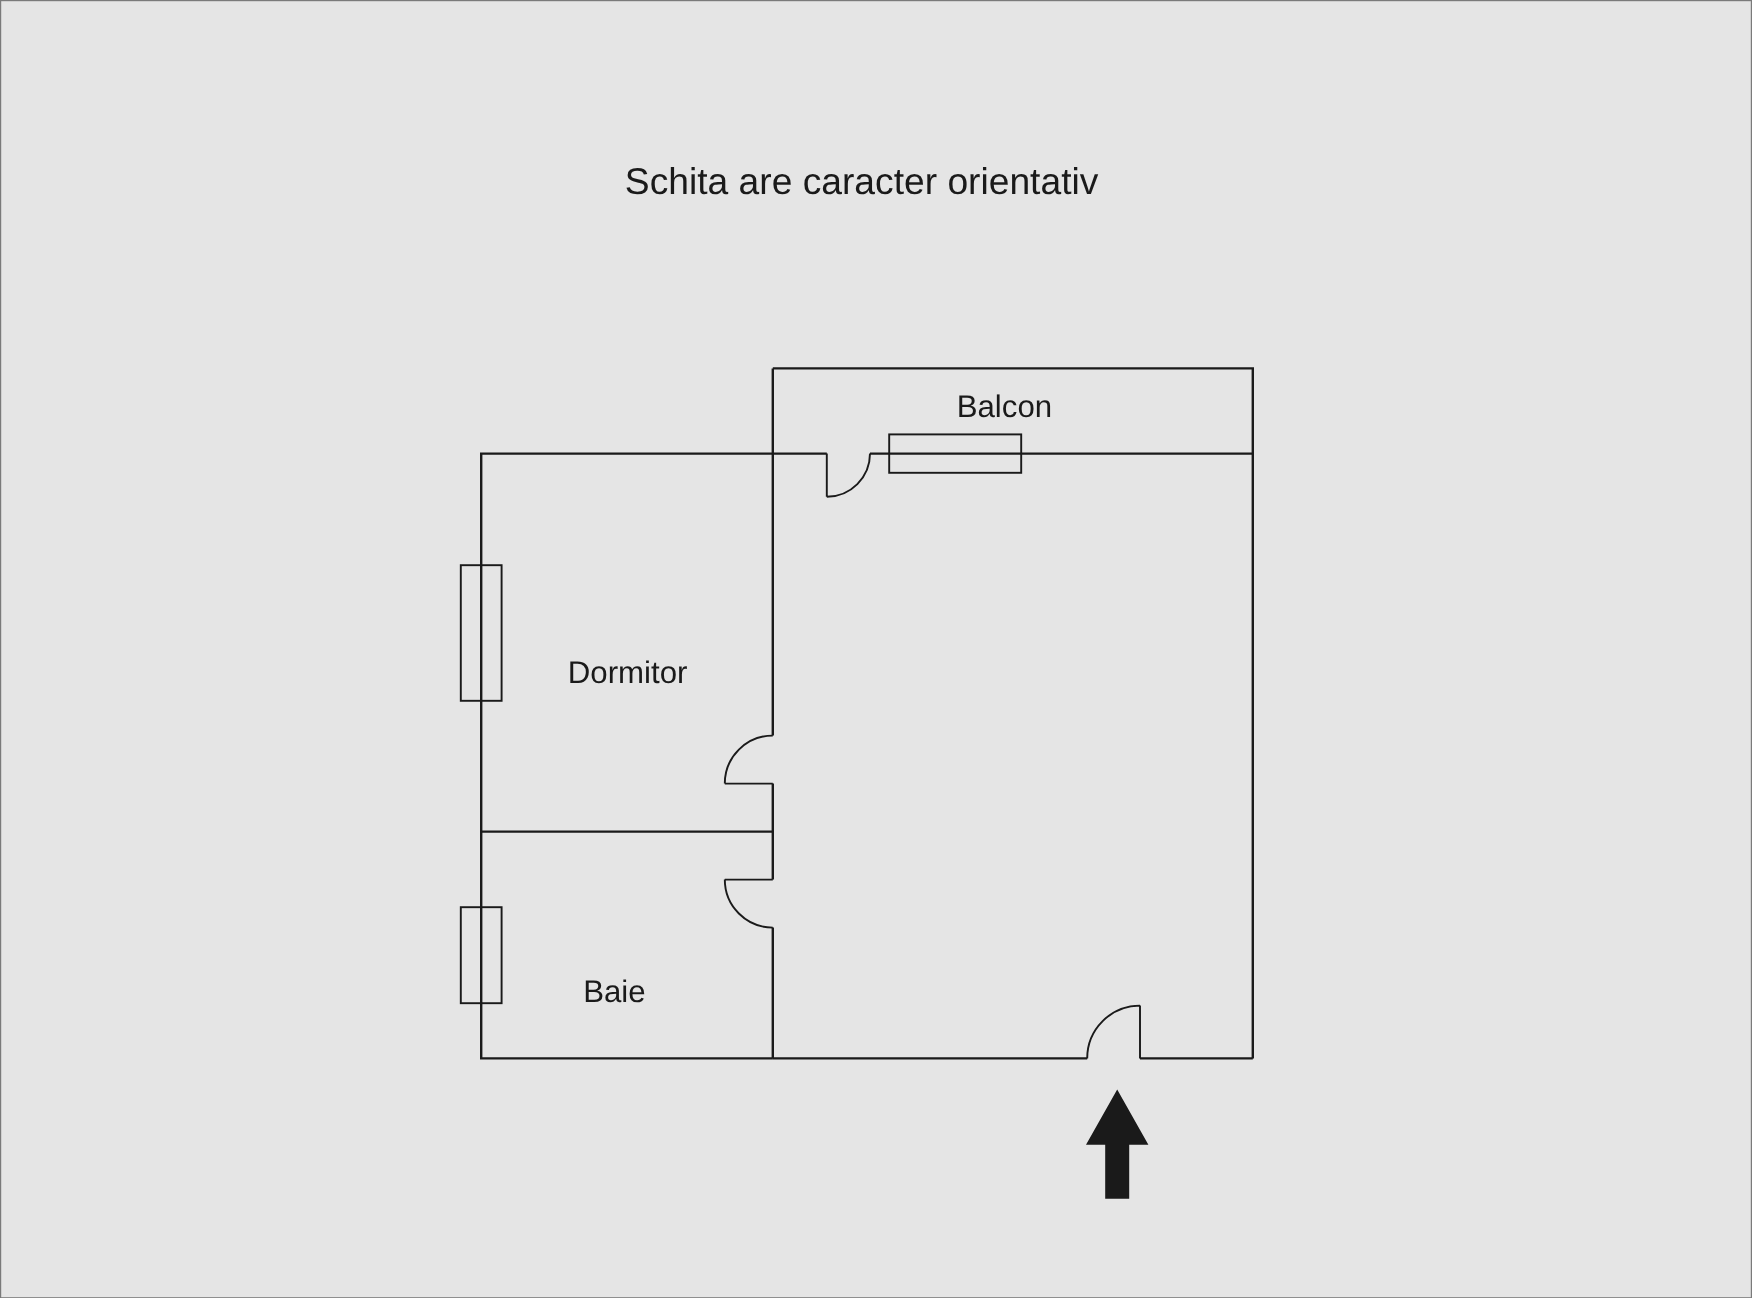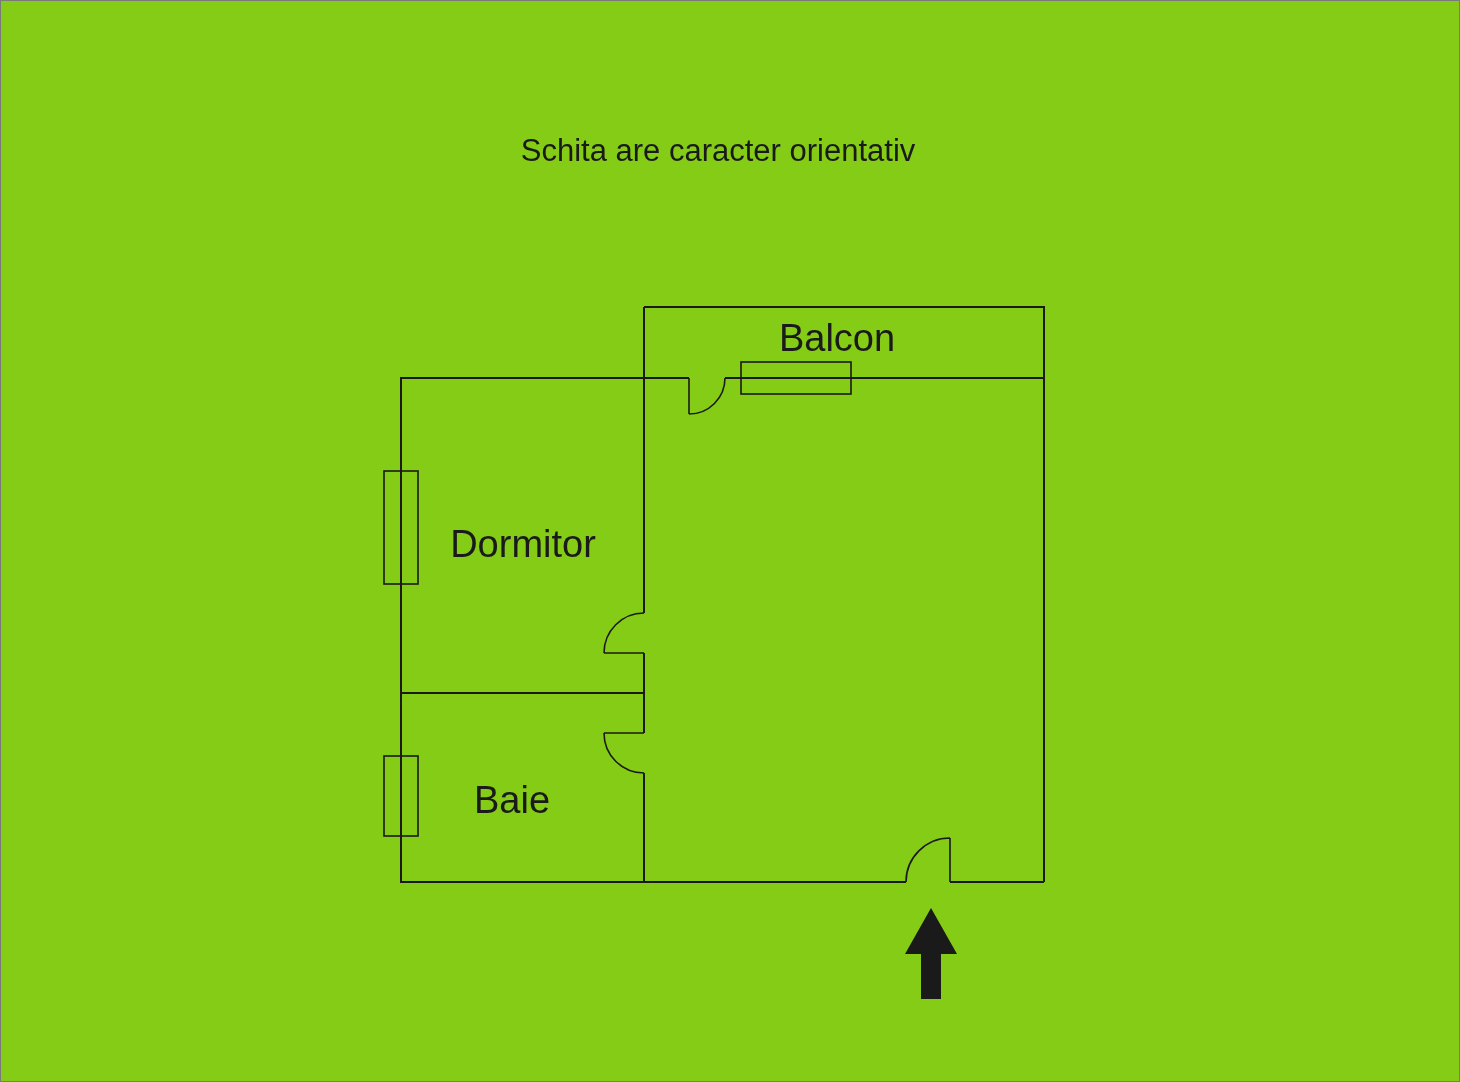--- a/index.html
+++ b/index.html
@@ -7,21 +7,21 @@
     padding: 0;
     background: #ffffff;
     font-family: "Liberation Sans", "DejaVu Sans", sans-serif;
   }
   .canvas {
     position: relative;
     width: 1458px;
     height: 1080px;
     margin: 0;
     border: 1px solid #7a7a7a;
-    background: #84cc16;
+    background: #e5e5e5;
     overflow: hidden;
   }
   .plan-svg {
     position: absolute;
     left: 0;
     top: 0;
   }
   .wall {
     stroke: #1a1a1a;
     stroke-width: 2;
@@ -39,21 +39,21 @@
     fill: none;
   }
   .arrow {
     fill: #1a1a1a;
     stroke: none;
   }
   .label {
     position: absolute;
     transform: translate(-50%, -50%);
     color: #1a1a1a;
-    font-size: 38px;
+    font-size: 26px;
     white-space: nowrap;
     line-height: 1.2;
   }
   .label.title {
     font-size: 31px;
   }
   .label.multiline {
     text-align: center;
     line-height: 44px;
   }
@@ -91,18 +91,18 @@
 
     <path class="door" d="M603,732 L643,732 M603,732 A40,40 0 0 0 643,772"></path>
 
     <path class="door" d="M905,881 A44,44 0 0 1 949,837 M949,837 L949,881"></path>
 
     <polygon class="arrow" points="930,907 956,953 940,953 940,998 920,998 920,953 904,953"></polygon>
   </svg>
 
   <div class="label" style="left:836px; top:338px;">Balcon</div>
 
-  <div class="label" style="left:522px; top:544px;">Dormitor</div>
+  <div class="label" style="left:522px; top:560px;">Dormitor</div>
 
 
-  <div class="label" style="left:511px; top:800px;">Baie</div>
+  <div class="label" style="left:511px; top:826px;">Baie</div>
 
 </div>
 
 </body></html>

